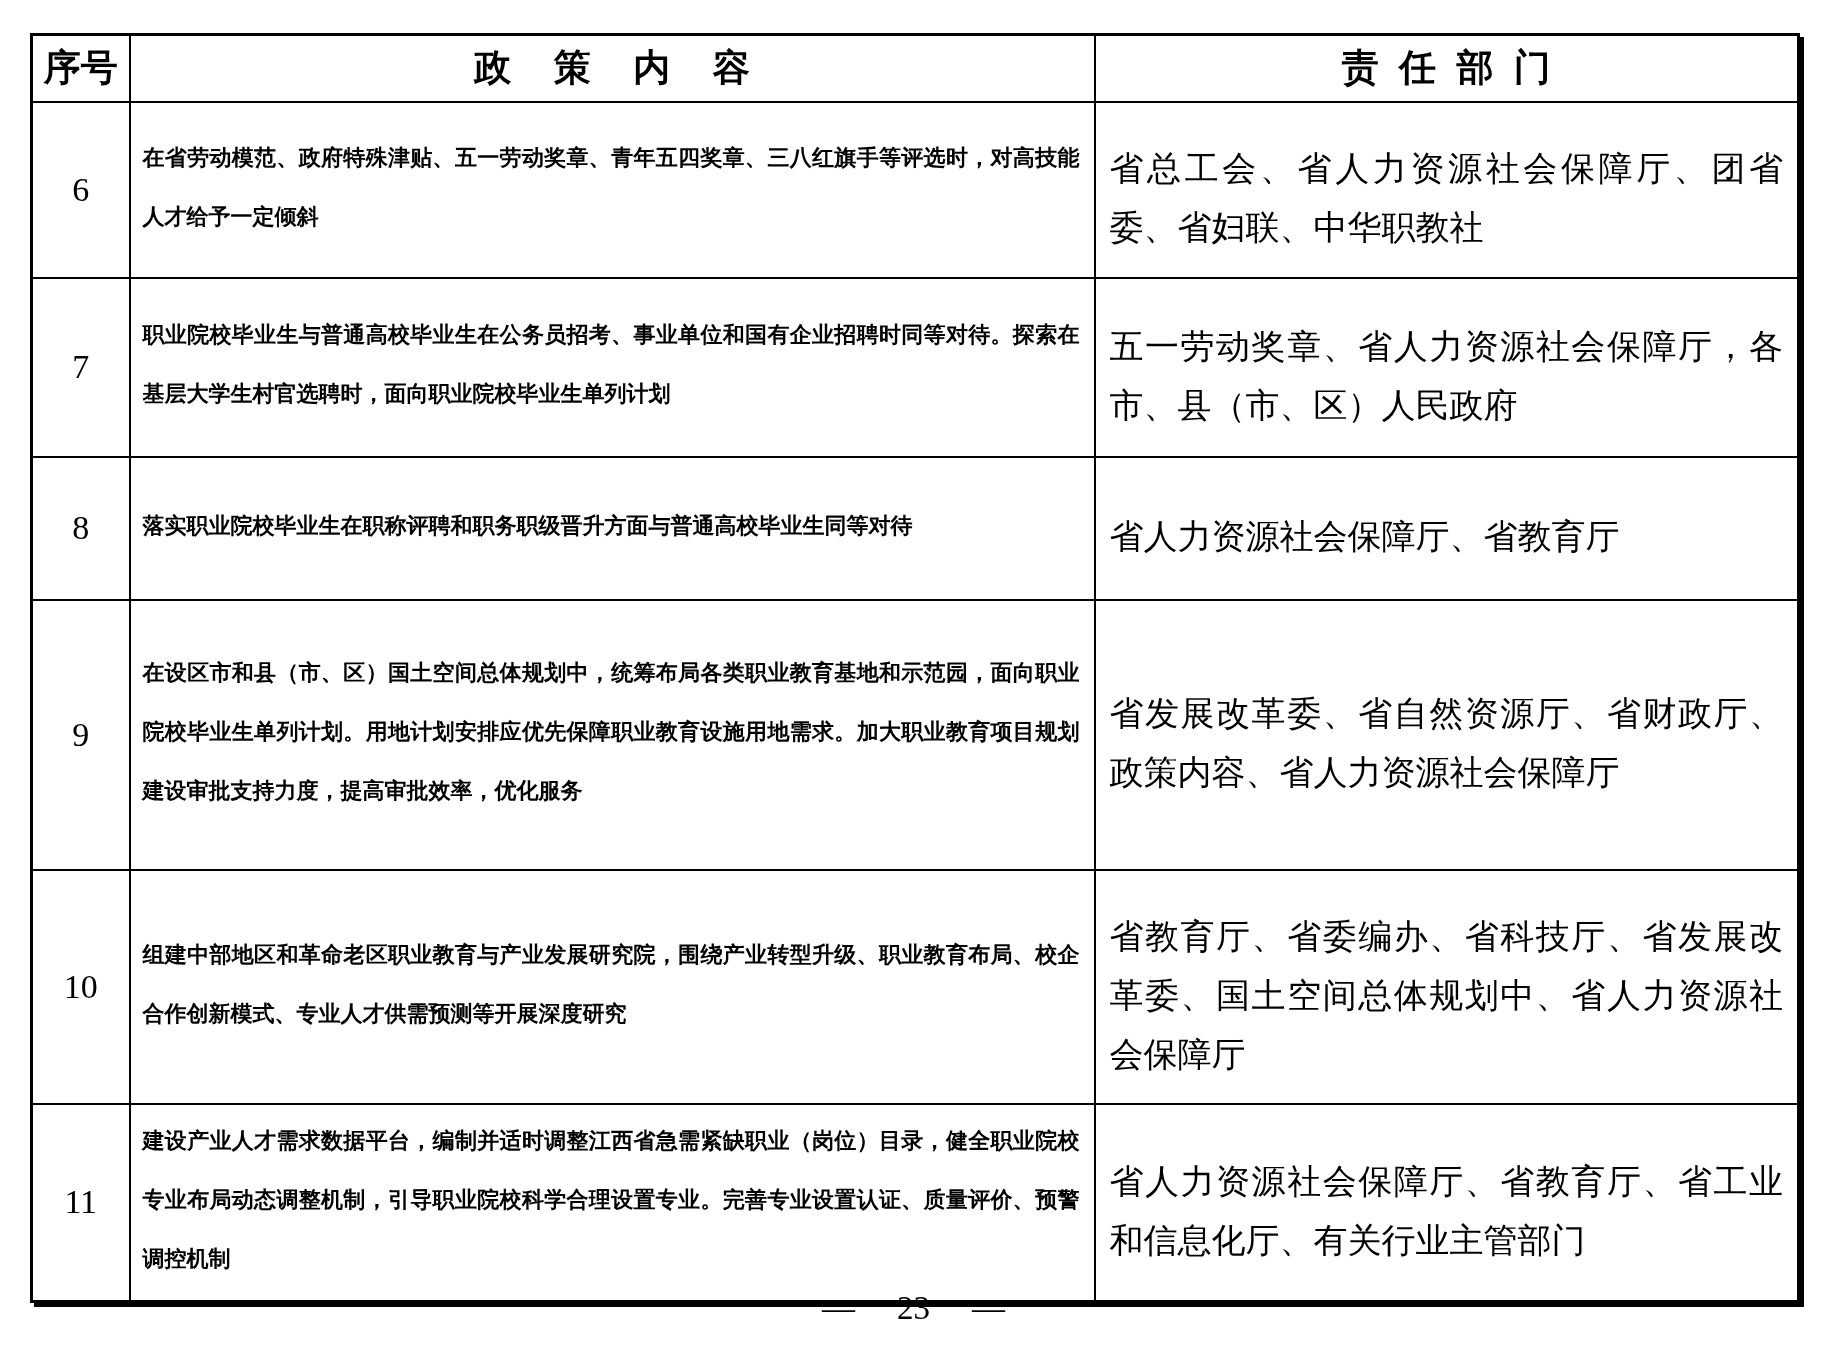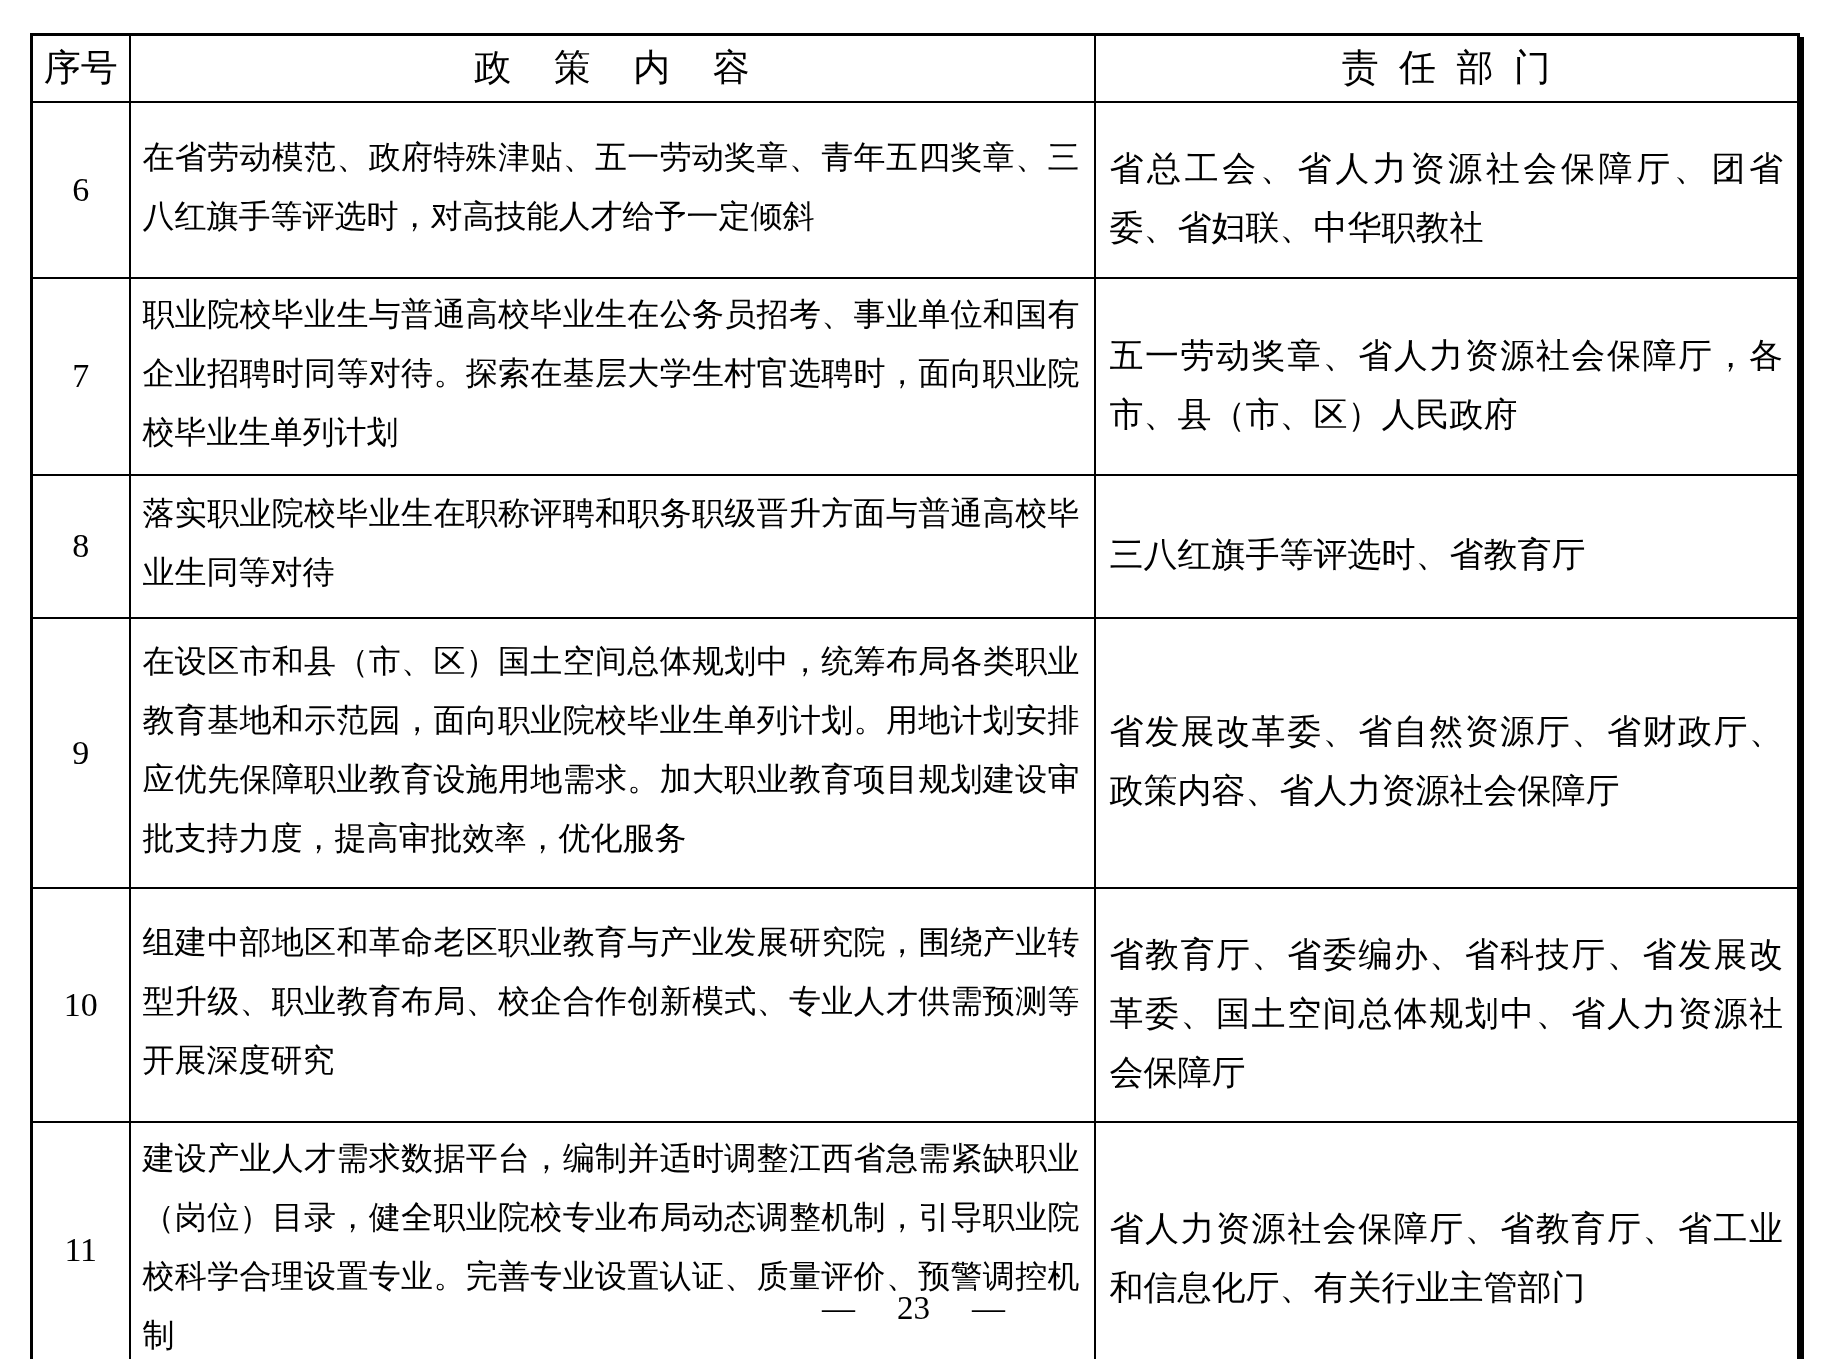--- a/index.html
+++ b/index.html
@@ -27,42 +27,43 @@
     box-shadow: 4px 4px 0 0 #000000;
   }
   .policy-table th,
   .policy-table td {
     border: 2px solid #000000;
     vertical-align: middle;
     overflow: hidden;
   }
   .policy-table th {
     font-family: "Liberation Sans", "DejaVu Sans", sans-serif;
-    font-weight: normal;
+    font-weight: bold;
     font-size: 37px;
     text-align: center;
     padding: 0;
   }
   .ls-wide {
     letter-spacing: 1.15em;
     margin-right: -1.15em;
   }
   .ls-med {
     letter-spacing: 0.55em;
     margin-right: -0.55em;
   }
   .index-cell {
     text-align: center;
     font-size: 34px;
   }
   .content-cell {
     padding: 6px 14px 12px 12px;
-    font-size: 32px;
+    font-size: 22px;
     line-height: 59px;
     text-align: justify;
+    font-weight: bold;
   }
   .dept-cell {
     padding: 23px 14px 6px 14px;
     font-size: 34px;
     line-height: 59px;
     text-align: justify;
   }
   .page-footer {
     position: absolute;
     left: 0;
@@ -106,21 +107,21 @@
 
   <tr style="height:179px">
     <td class="index-cell">7</td>
     <td class="content-cell">职业院校毕业生与普通高校毕业生在公务员招考、事业单位和国有企业招聘时同等对待。探索在基层大学生村官选聘时，面向职业院校毕业生单列计划</td>
     <td class="dept-cell">五一劳动奖章、省人力资源社会保障厅，各市、县（市、区）人民政府</td>
   </tr>
 
   <tr style="height:143px">
     <td class="index-cell">8</td>
     <td class="content-cell">落实职业院校毕业生在职称评聘和职务职级晋升方面与普通高校毕业生同等对待</td>
-    <td class="dept-cell">三八红旗手等评选时、省教育厅</td>
+    <td class="dept-cell">省人力资源社会保障厅、省教育厅</td>
   </tr>
 
   <tr style="height:270px">
     <td class="index-cell">9</td>
     <td class="content-cell">在设区市和县（市、区）国土空间总体规划中，统筹布局各类职业教育基地和示范园，面向职业院校毕业生单列计划。用地计划安排应优先保障职业教育设施用地需求。加大职业教育项目规划建设审批支持力度，提高审批效率，优化服务</td>
     <td class="dept-cell">省发展改革委、省自然资源厅、省财政厅、政策内容、省人力资源社会保障厅</td>
   </tr>
 
   <tr style="height:234px">
     <td class="index-cell">10</td>

